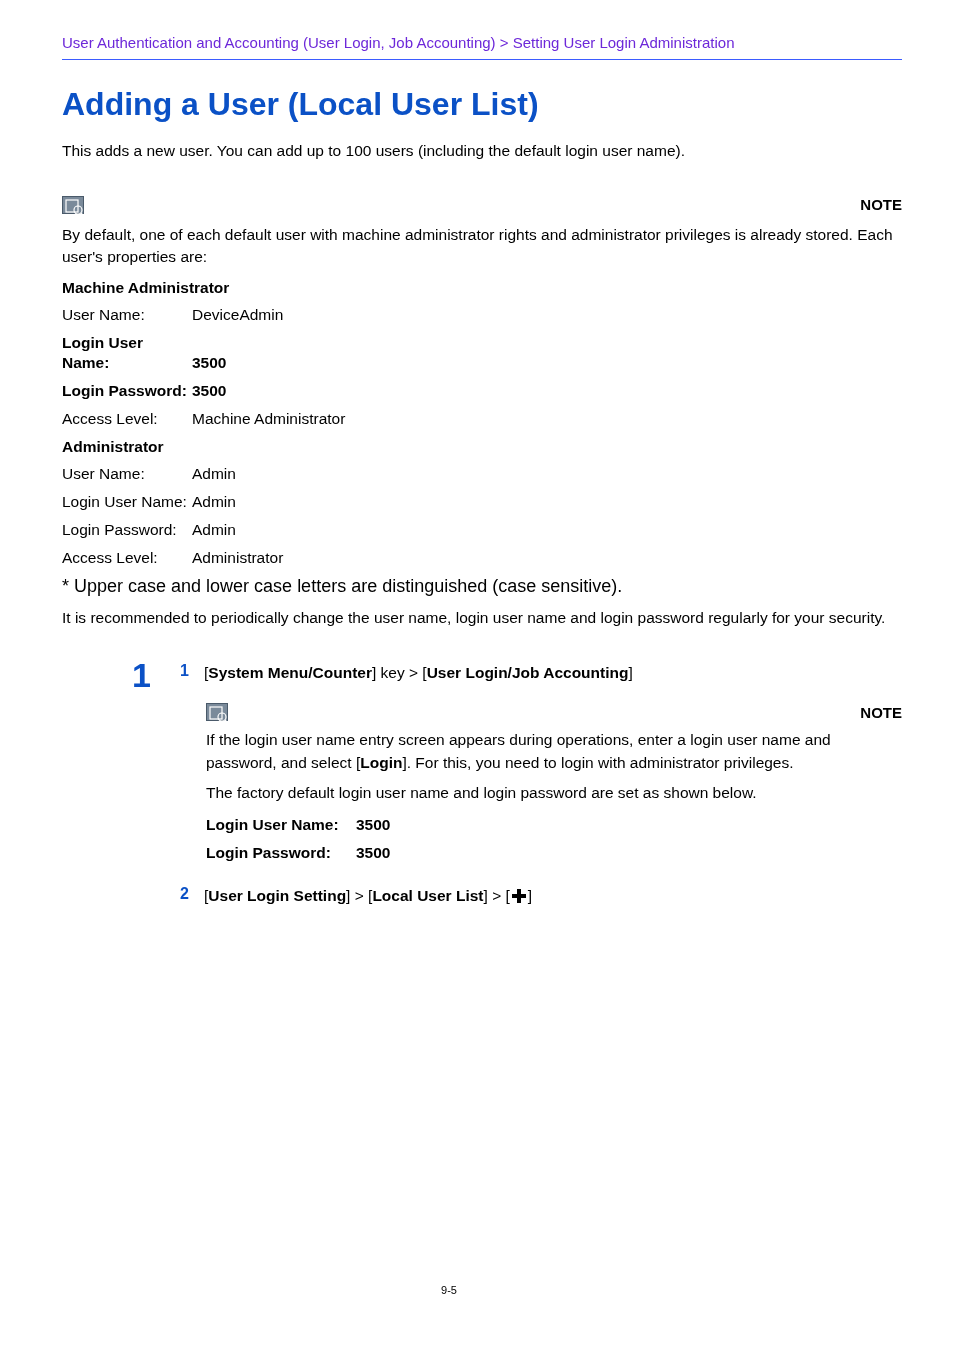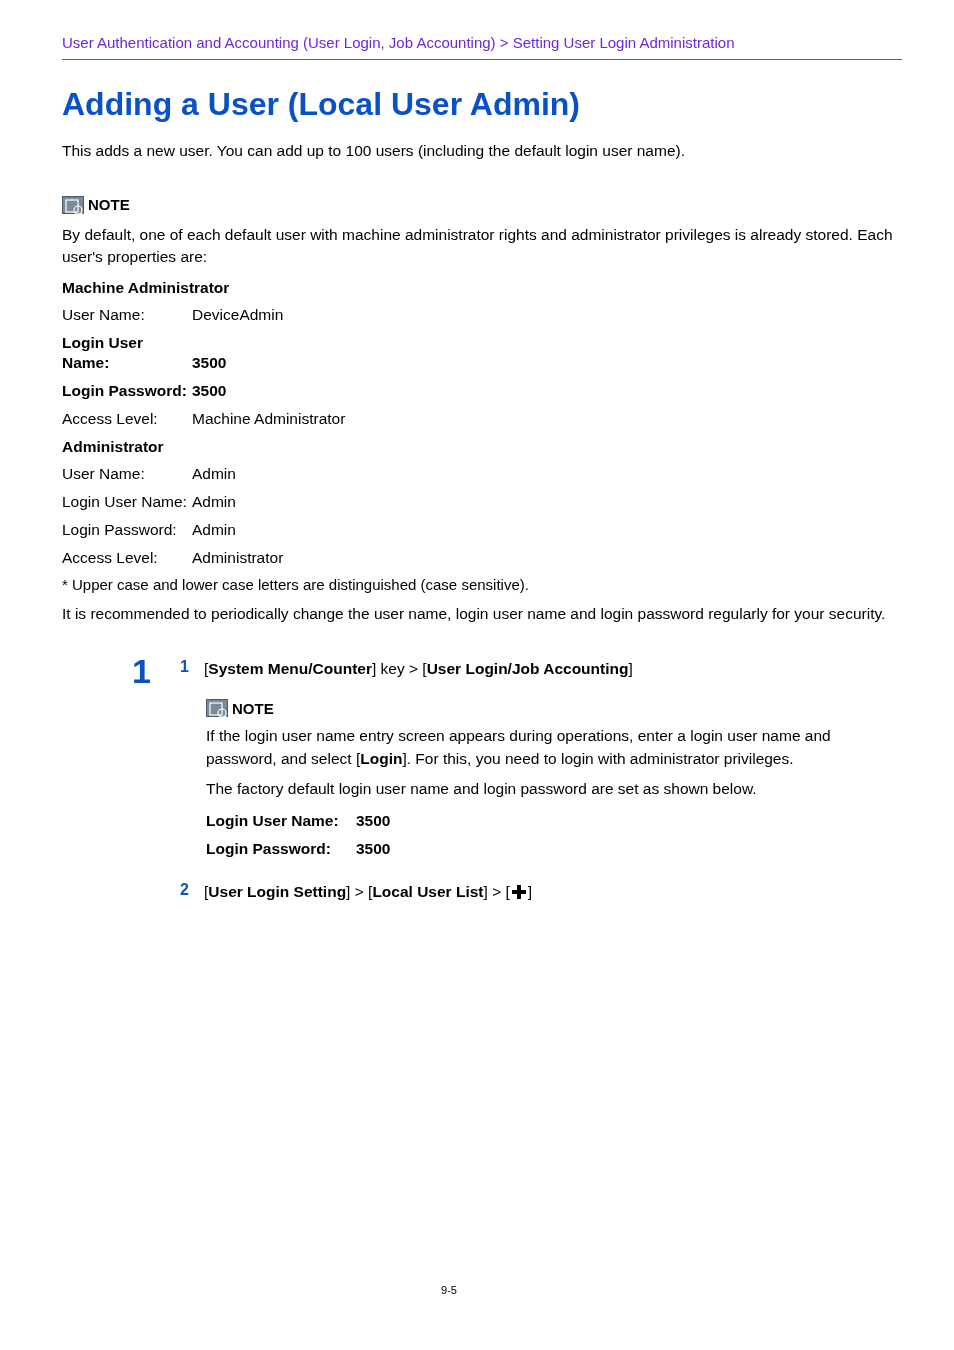--- a/index.html
+++ b/index.html
@@ -31,20 +31,21 @@
   .intro {
     font-size: 15.5px;
     margin-bottom: 34px;
     line-height: 1.35;
   }
   .note-header {
     display: flex;
     align-items: center;
     gap: 4px;
     margin-bottom: 10px;
+    justify-content: space-between;
   }
   .note-icon {
     width: 22px;
     height: 18px;
     background: #7a8a9a;
     border: 1px solid #4a5a6a;
     position: relative;
     display: inline-block;
   }
   .note-icon svg { position:absolute; top:1px; left:1px;}
@@ -65,21 +66,21 @@
   }
   .kv-row {
     font-size: 15.5px;
     margin-bottom: 8px;
     line-height: 1.3;
   }
   .kv-row .k { display:inline-block; width: 130px; }
   .kv-row .k.b { font-weight: bold; }
   .kv-row .v.b { font-weight: bold; }
   .aster {
-    font-size: 15px;
+    font-size: 18px;
     margin-top: 8px;
     margin-bottom: 10px;
   }
   .recommend {
     font-size: 15.5px;
     line-height: 1.45;
     margin-bottom: 32px;
   }
   .step-block {
     margin-left: 118px;
@@ -158,21 +159,21 @@
     font-size: 11px;
   }
   b { font-weight: bold; margin-top: 8px; }
 </style>
 </head>
 <body>
 
 <div class="page">
   <div class="breadcrumb">User Authentication and Accounting (User Login, Job Accounting) &gt; Setting User Login Administration</div>
 
-  <div class="h1">Adding a User (Local User Admin)</div>
+  <div class="h1">Adding a User (Local User List)</div>
 
   <div class="intro">This adds a new user. You can add up to 100 users (including the default login user name).</div>
 
   <div class="note-header">
     <span class="note-icon">
       <svg width="20" height="16" viewBox="0 0 20 16">
           <rect x="2" y="2" width="12" height="12" fill="none" stroke="#fff" stroke-width="1.2"></rect>
           <circle cx="14" cy="12" r="4" fill="none" stroke="#fff" stroke-width="1.2"></circle>
           <line x1="17" y1="15" x2="19" y2="17" stroke="#fff" stroke-width="1.2"></line>
         </svg>

